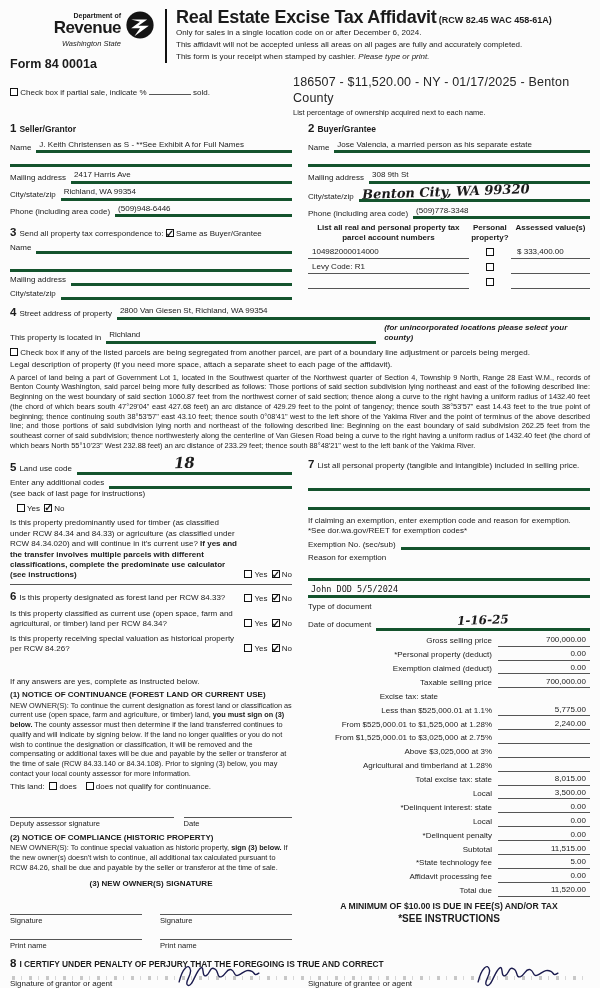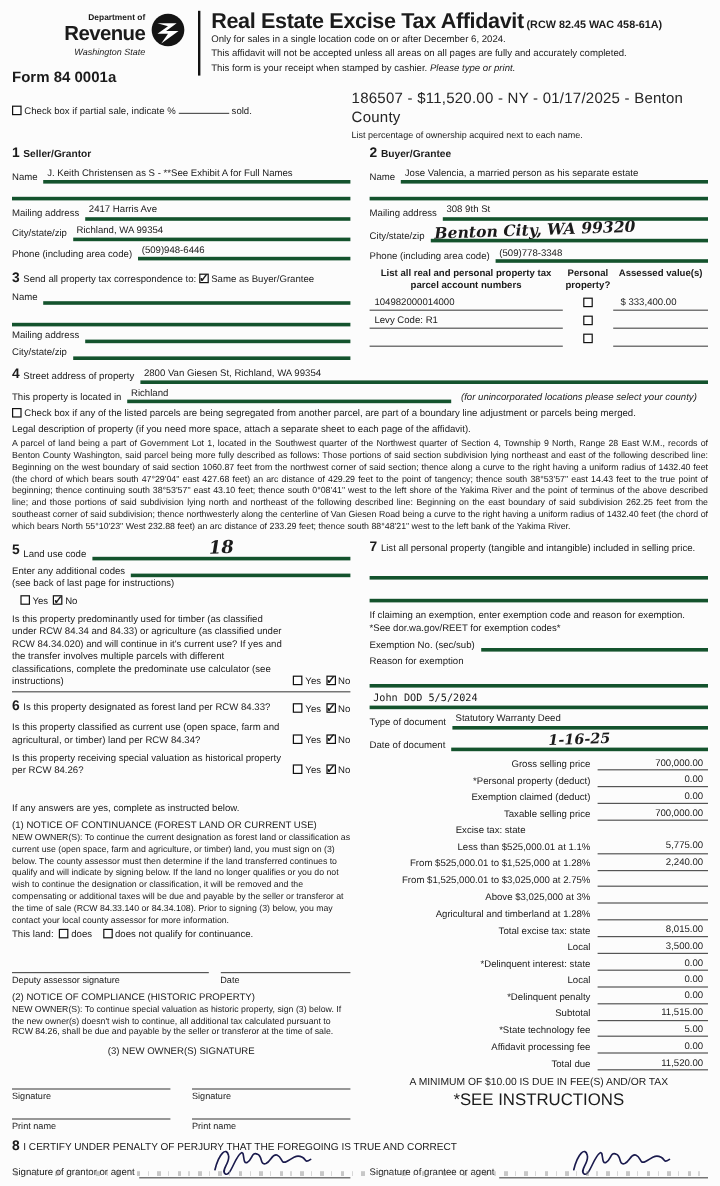--- a/index.html
+++ b/index.html
@@ -39,21 +39,21 @@
 .qt{flex:1}
 .legal{font-size:7.35px;text-align:justify;line-height:1.33;margin-top:2px;color:#222}
 .frow{display:flex;align-items:flex-end;height:13.9px}
 .flab{flex:1;text-align:right;padding-right:6px;white-space:nowrap}
 .fval{width:92px;border-bottom:1px solid #555;text-align:right;padding-right:4px;min-height:10px}
 .noline .fval{border-bottom:none}
 .hw{font-family:"DejaVu Serif",serif;font-style:italic;font-weight:bold;font-size:12px;transform:rotate(-2deg);display:inline-block;line-height:.9}
 .mono{font-family:"DejaVu Sans Mono",monospace;font-size:8.5px}
 .small{font-size:7.3px}
 .center{text-align:center}
-.b{font-weight:normal}
+.b{font-weight:bold}
 .i{font-style:italic}
 .hr{border-bottom:1px solid #555;margin-top:3px}
 .sig-pair{display:flex;gap:18px}
 .sig-pair .scol{flex:1}
 .ulab{font-size:7.6px;margin-top:1px}
 .sigline{border-bottom:1px solid #555;height:14px;position:relative}
 .sigsvg{position:absolute;left:30%;bottom:-2px}
 .s8row{display:flex;align-items:flex-end;margin-top:2px}
 .s8row .lab{white-space:nowrap;margin-right:4px}
 .s8row .val{flex:1;border-bottom:1px solid #555;padding:0 4px;min-height:10px;position:relative}
@@ -298,21 +298,20 @@
         </div>
       <div style="margin-top:3px">Reason for exemption</div>
       <div class="fl" style="margin-top:7px">
           <span class="val"></span>
         </div>
       <div class="fl">
           <span class="val mono">John DOD 5/5/2024</span>
         </div>
       <div class="fl">
           <span class="lab">Type of document</span>
-          <span class="val">Statutory Warranty Deed</span>
         </div>
       <div class="fl" style="height:15px">
           <span class="lab">Date of document</span>
           <span class="val center"><span class="hw">1-16-25</span></span>
         </div>
 
       <div style="margin-top:2px">
         <div class="frow">
             <span class="flab">Gross selling price</span>
             <span class="fval">700,000.00</span>
@@ -384,21 +383,21 @@
         <div class="frow">
             <span class="flab">Affidavit processing fee</span>
             <span class="fval">0.00</span>
           </div>
         <div class="frow">
             <span class="flab">Total due</span>
             <span class="fval">11,520.00</span>
           </div>
       </div>
       <div class="b center" style="font-size:8.6px;margin-top:4px">A MINIMUM OF $10.00 IS DUE IN FEE(S) AND/OR TAX</div>
-      <div class="b center" style="font-size:14px">*SEE INSTRUCTIONS</div>
+      <div class="b center" style="font-size:10px">*SEE INSTRUCTIONS</div>
     </div>
   </div>
 
   <div style="margin-top:5px">
     <div><span class="secn">8</span><span class="b" style="font-size:8.4px">I CERTIFY UNDER PENALTY OF PERJURY THAT THE FOREGOING IS TRUE AND CORRECT</span></div>
     <div class="two" style="margin-top:1px">
       <div class="col">
         <div class="s8row" style="height:16px">
             <span class="lab">Signature of grantor or agent</span>
             <span class="val">

